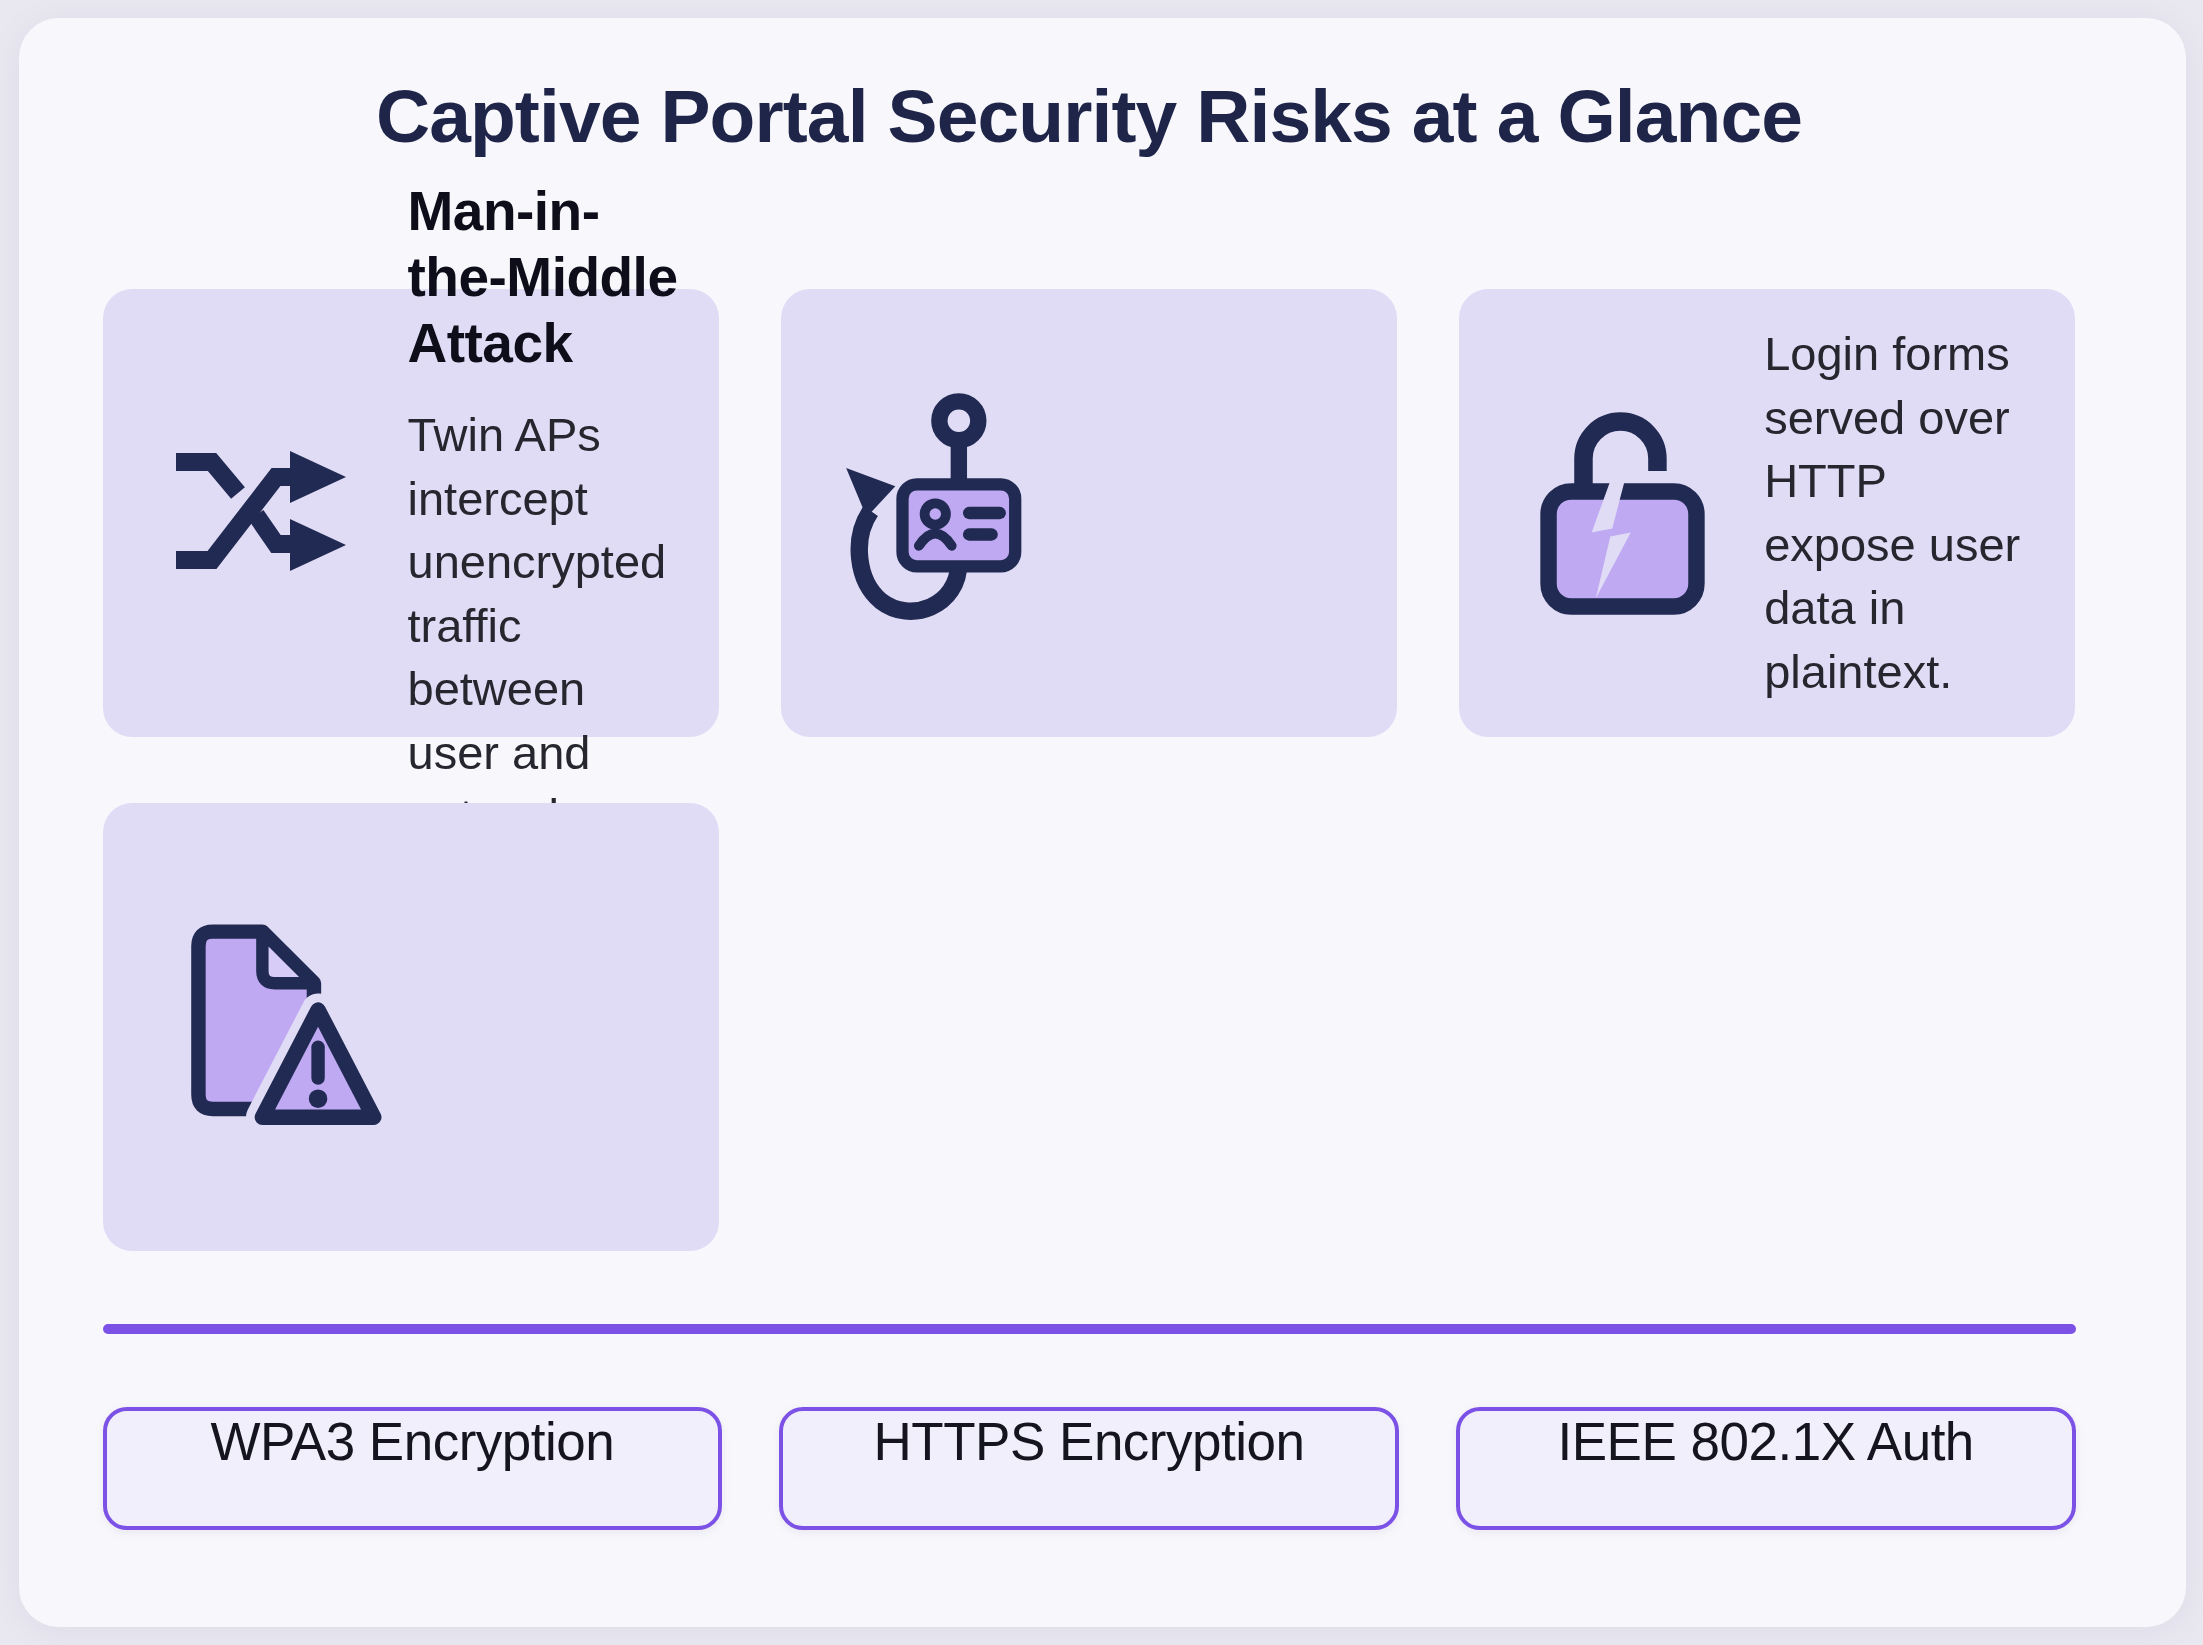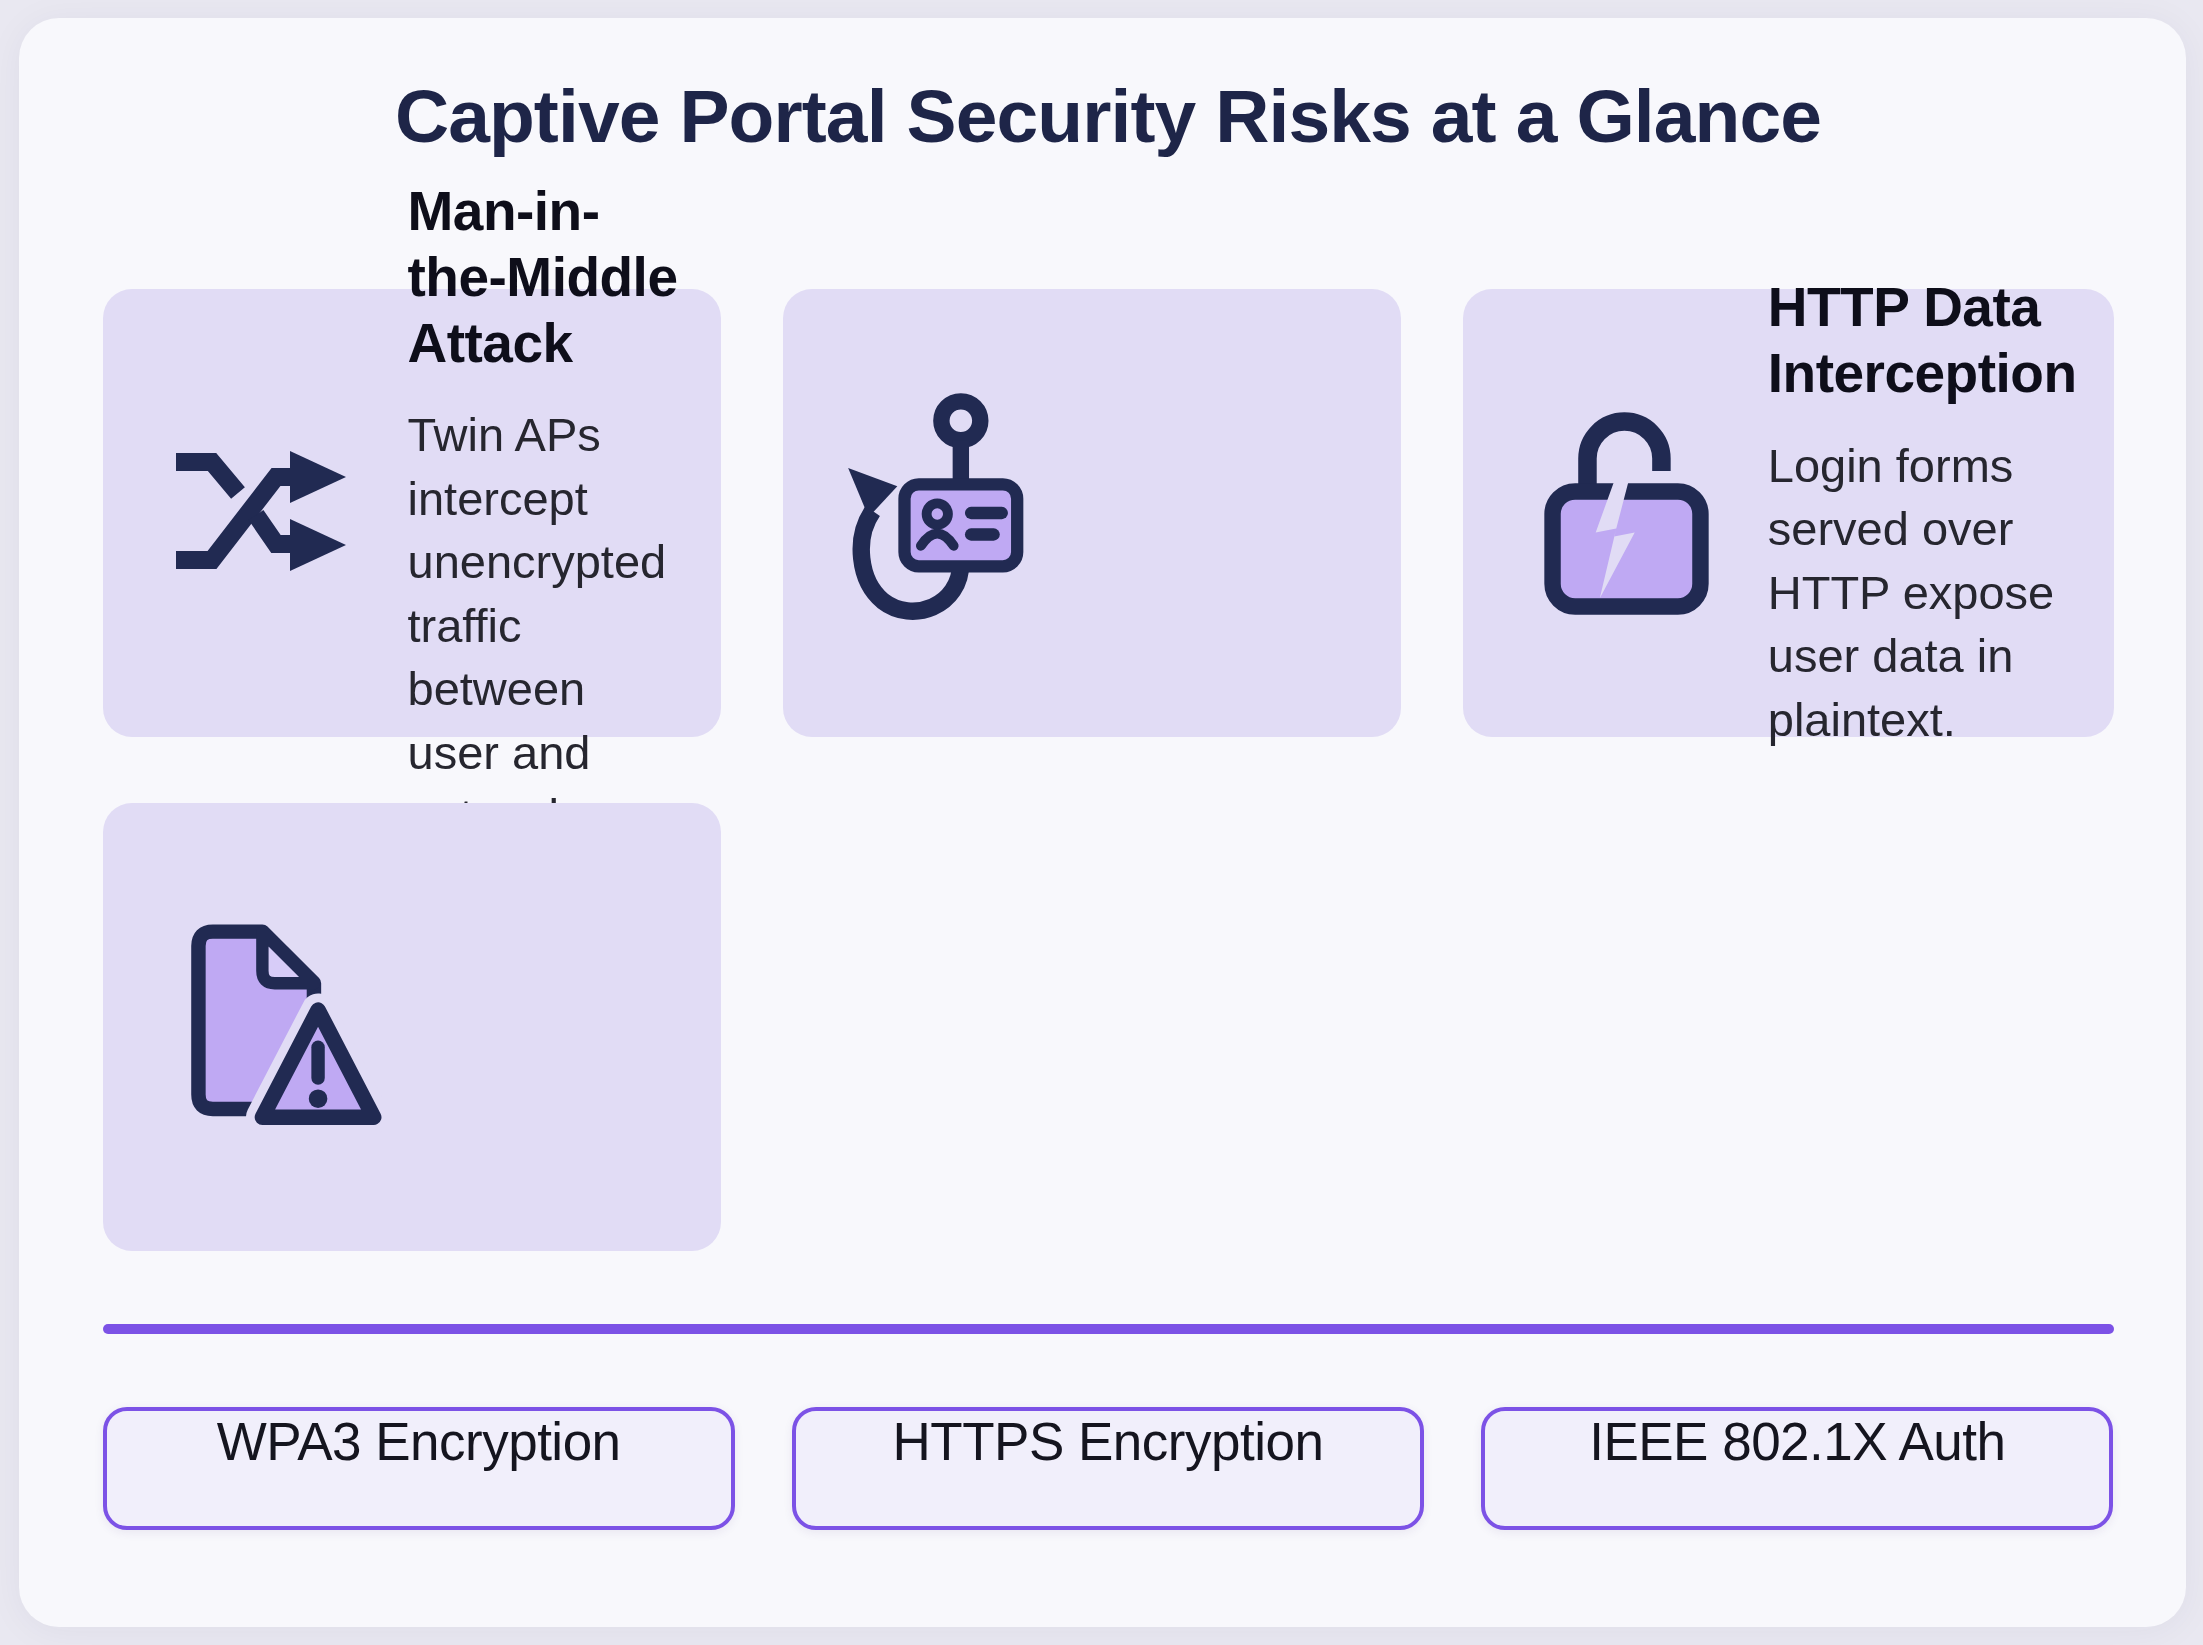--- a/index.html
+++ b/index.html
@@ -10,21 +10,21 @@
   }
   *{box-sizing:border-box;}
   html,body{margin:0;padding:0;}
   body{
     width:2204px;height:1646px;background:var(--page_bg);
     font-family:"Liberation Sans", sans-serif;
   }
   .panel{
     width:2167px;height:1609px;margin:18.4px auto 0 auto;
     background:var(--panel_bg);border-radius:40px;
-    padding:55px 72px 0 84px;
+    padding:55px 110px 0 84px;
     box-shadow:0 3.7px 37px rgba(40,40,80,0.05);
   }
   h1{
     margin:0 0 129px 0;text-align:center;
     font-size:75px;font-weight:700;letter-spacing:-0.9px;
     color:var(--title_color);line-height:1.15;
   }
   .grid{
     display:grid;grid-template-columns:1fr 1fr 1fr;grid-template-rows:448px 448px;
     column-gap:62px;row-gap:66px;
@@ -114,22 +114,20 @@
 
     <section class="card">
       <div class="icon-wrap">
         <svg width="189" height="216" viewBox="0 0 92 105">
           <path class="stroke" stroke-width="9" d="M27 42 V26 A18 18 0 0 1 63 26 V32"></path>
           <rect class="purple" x="10" y="42" width="72" height="56" rx="11" stroke="var(--navy)" stroke-width="8"></rect>
           <polygon class="crack" points="40,37 31,62 41,60 33,94 50,62 40,64 47,37"></polygon>
         </svg>
       </div>
       <div class="card-text">
-        <h2>HTTP Data
-Interception</h2>
         <p>Login forms served over
 HTTP expose user data in
 plaintext.</p>
       </div>
     </section>
 
     <section class="card">
       <div class="icon-wrap">
         <svg width="233" height="225" viewBox="0 0 112 108">
           <path class="purple" d="M30 8 Q23 8 23 15 V87 Q23 94 30 94 H72 Q79 94 79 87 V33 L54 8 Z" stroke="var(--navy)" stroke-width="7" stroke-linejoin="round"></path>

